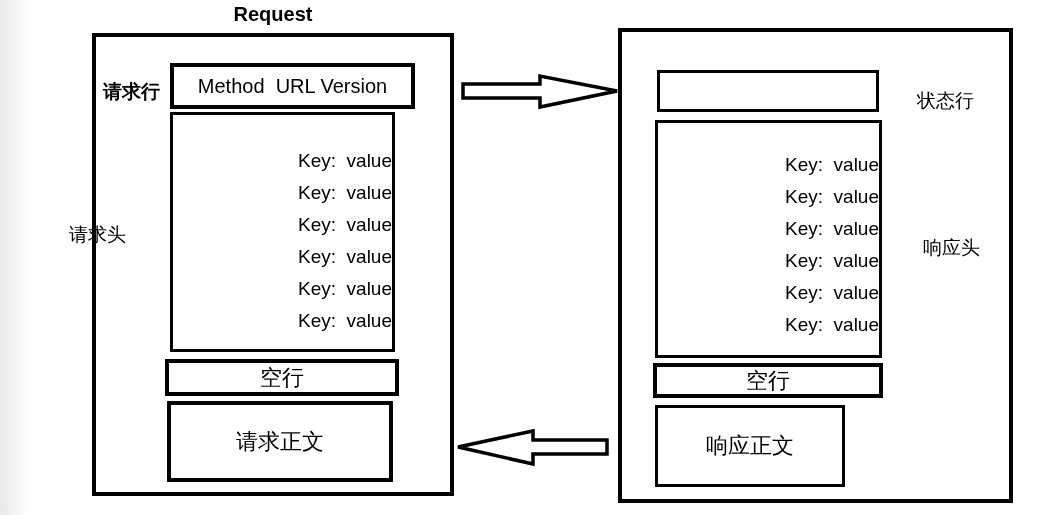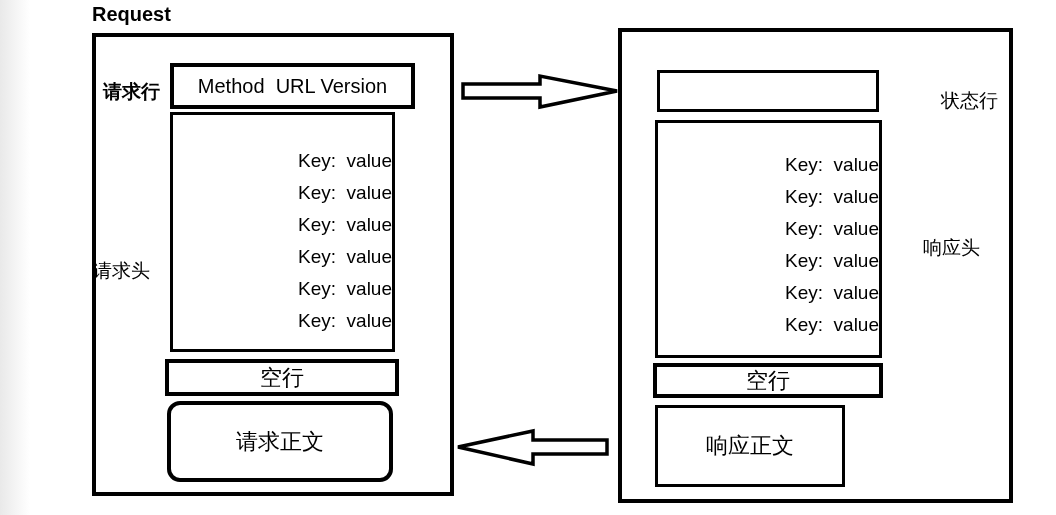--- a/index.html
+++ b/index.html
@@ -23,20 +23,21 @@
     background: linear-gradient(to right, #e9e9e9, #ffffff);
   }
   .panel {
     position: absolute;
     border: 4px solid #000000;
     box-sizing: border-box;
     background: #ffffff;
   }
   .title {
     position: absolute;
+    text-align: center;
     font-weight: bold;
     font-size: 20px;
     line-height: 22px;
   }
   .ibox {
     position: absolute;
     border: 3px solid #000000;
     box-sizing: border-box;
     background: #ffffff;
     display: flex;
@@ -92,44 +93,44 @@
 
   <div class="ibox hdr-lines" style="left:170px; top:112px; width:225px; height:240px; padding:30px 0 0 12px;">
     <div class="line">Key:  value</div>
     <div class="line">Key:  value</div>
     <div class="line">Key:  value</div>
     <div class="line">Key:  value</div>
     <div class="line">Key:  value</div>
     <div class="line">Key:  value</div>
   </div>
 
-  <div class="side-label" style="left:93px; top:224px;margin-top:36px;">请求头</div>
+  <div class="side-label" style="left:69px; top:224px;">请求头</div>
 
   <div class="ibox thick" style="left:165px; top:359px; width:234px; height:37px;">
     <span class="center-text">空行</span>
   </div>
 
-  <div class="ibox thick" style="left:167px; top:401px; width:226px; height:81px;border-radius:13px;">
+  <div class="ibox thick" style="left:167px; top:401px; width:226px; height:81px;">
     <span class="center-text">请求正文</span>
   </div>
 
   <svg class="arrow-svg" style="left:455px; top:70px;" width="165" height="42" viewBox="0 0 165 42">
     <polygon points="8,14 85,14 85,6 162,21 85,37 85,28 8,28" fill="#ffffff" stroke="#000000" stroke-width="3.5" stroke-linejoin="miter"></polygon>
   </svg>
 
   <svg class="arrow-svg" style="left:450px; top:425px;" width="162" height="42" viewBox="0 0 162 42">
     <polygon points="157,15 83,15 83,6 8,22 83,39 83,29 157,29" fill="#ffffff" stroke="#000000" stroke-width="3.5" stroke-linejoin="miter"></polygon>
   </svg>
 
 
   <div class="panel" style="left:618px; top:28px; width:395px; height:475px;"></div>
 
   <div class="ibox" style="left:657px; top:70px; width:222px; height:42px;"></div>
 
-  <div class="side-label" style="left:917px; top:90px;margin-left:24px;">状态行</div>
+  <div class="side-label" style="left:917px; top:90px;">状态行</div>
 
   <div class="ibox hdr-lines" style="left:655px; top:120px; width:227px; height:238px; padding:26px 0 0 13px;">
     <div class="line">Key:  value</div>
     <div class="line">Key:  value</div>
     <div class="line">Key:  value</div>
     <div class="line">Key:  value</div>
     <div class="line">Key:  value</div>
     <div class="line">Key:  value</div>
   </div>
 

